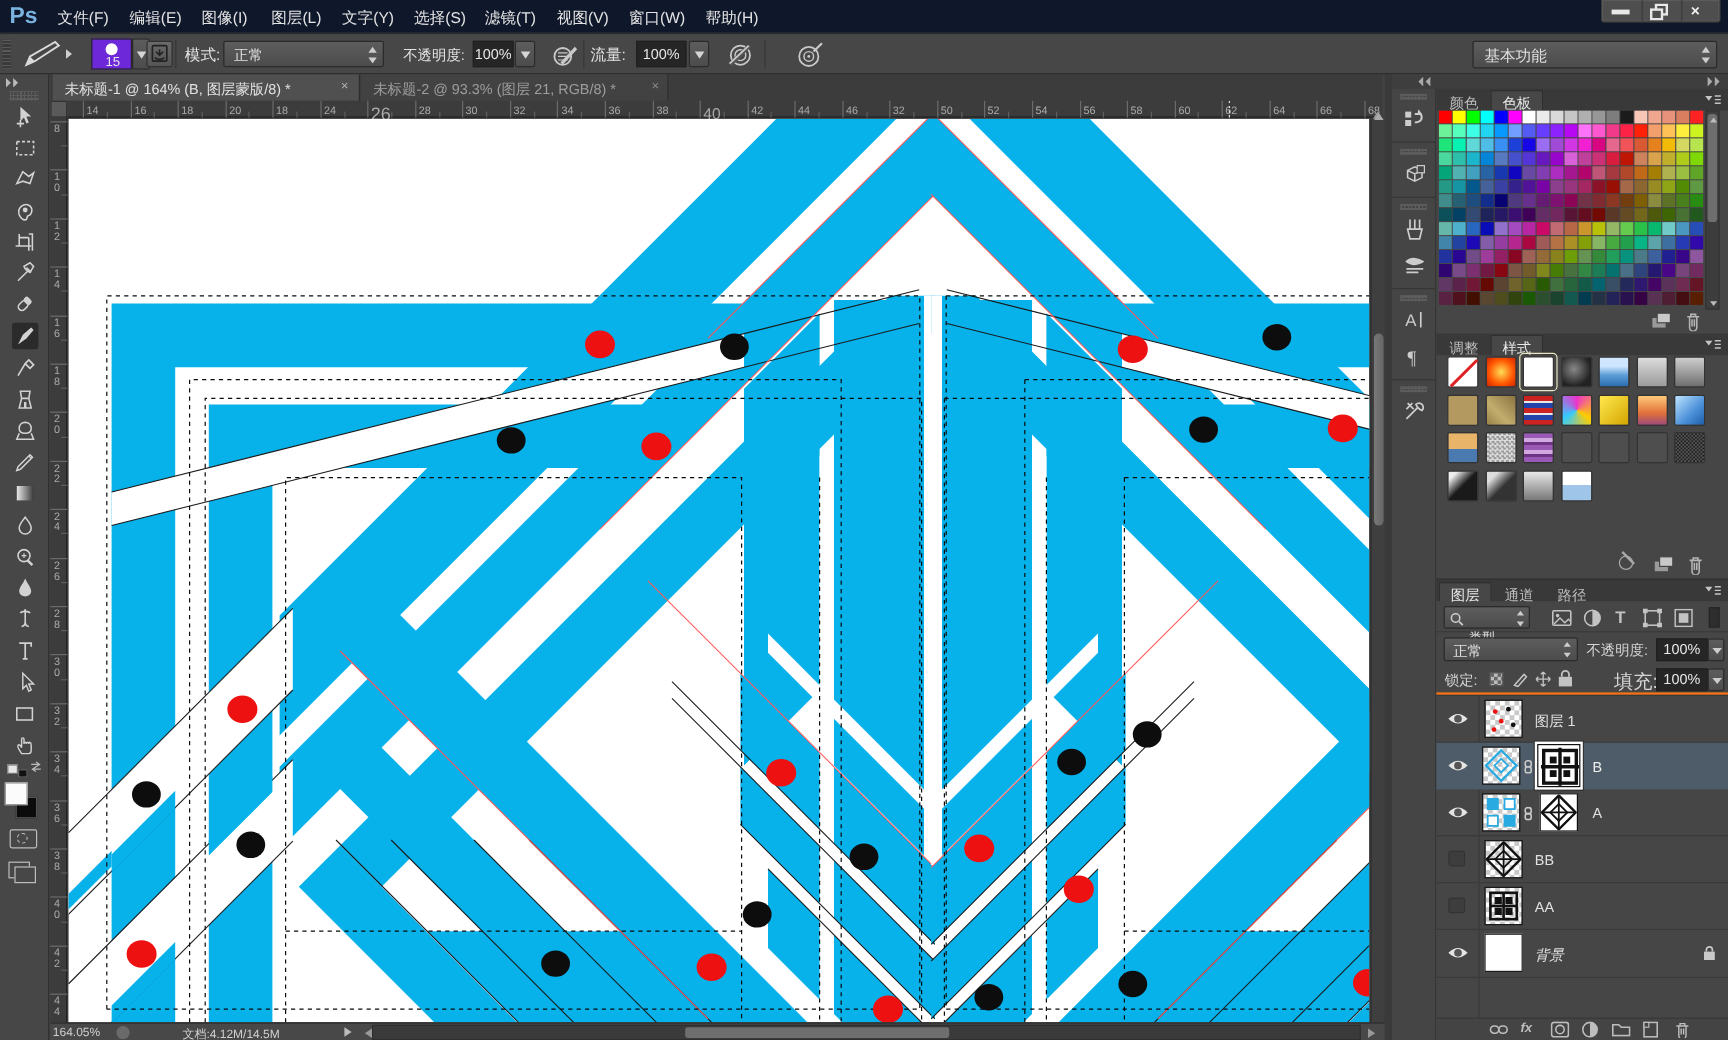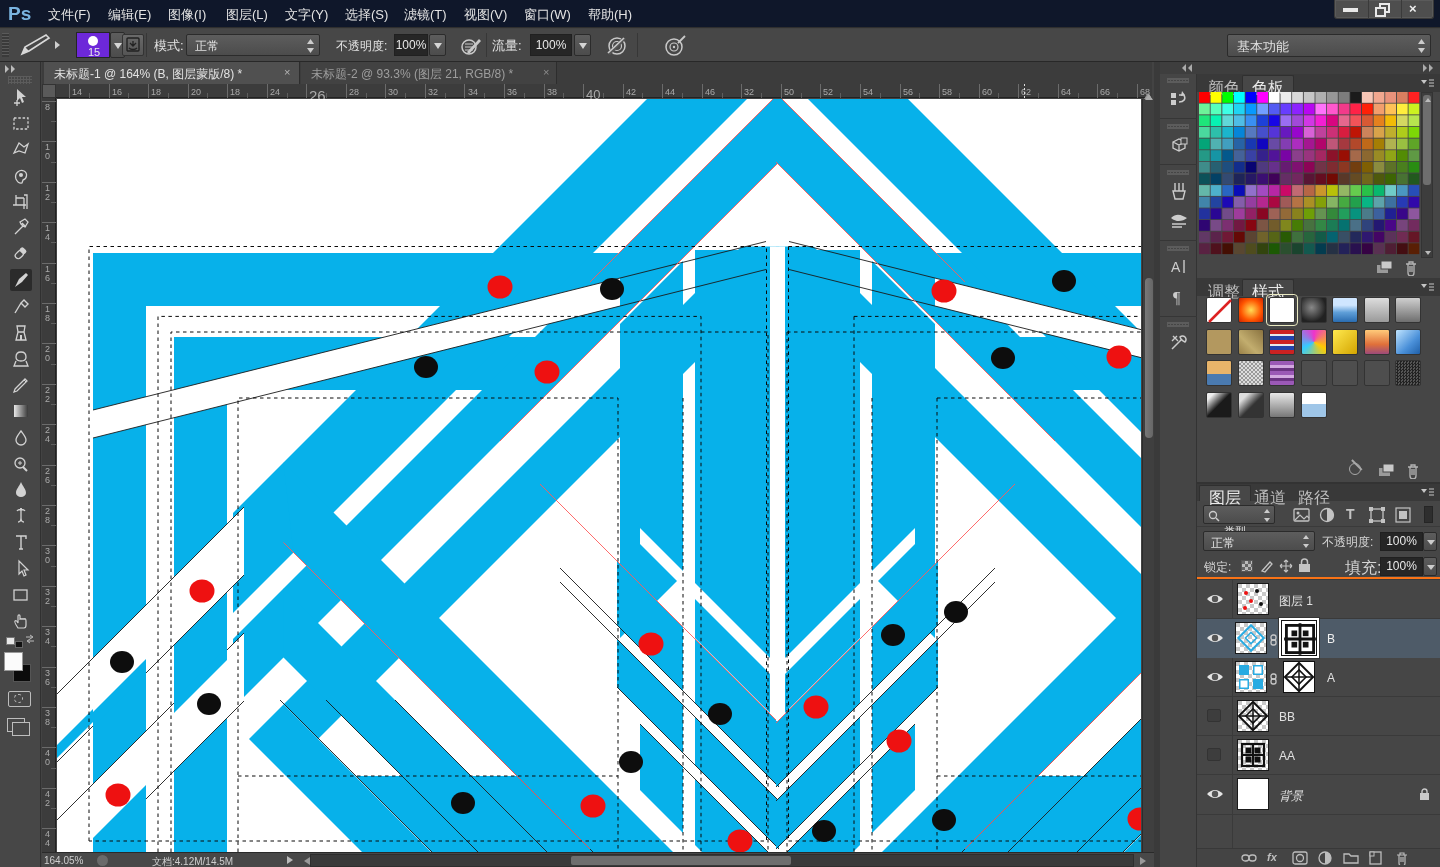--- a/index.html
+++ b/index.html
@@ -1,20 +1,20 @@
 <!DOCTYPE html>
 <html><head><meta charset="utf-8"><style>
 *{margin:0;padding:0;box-sizing:border-box}
 body{width:1440px;height:867px;overflow:hidden;font-family:"Liberation Sans",sans-serif;background:#434343}
 .abs{position:absolute}
 .txt{color:#e3e3e3;font-size:13px}
 .dd{background:linear-gradient(#5d5d5d,#4c4c4c);border:1px solid #2b2b2b;border-radius:2px;color:#e0e0e0}
 .vbox{background:#262626;border:1px solid #202020;color:#e8e8e8}
 .ddbtn{background:linear-gradient(#5d5d5d,#4c4c4c);border:1px solid #2b2b2b;border-radius:2px}
-.ptab{font-size:16px;color:#bdbdbd;padding:2px 9px 3px 9px}
+.ptab{font-size:12px;color:#bdbdbd;padding:2px 9px 3px 9px}
 .ptaba{background:#474747;color:#e8e8e8;border:1px solid #2f2f2f;border-bottom:none;border-radius:2px 2px 0 0}
 </style></head><body>
 <div class="abs" style="left:0;top:0;width:1440px;height:28px;background:#0f172a;border-bottom:1px solid #2f2f2f">
     <div class="abs" style="left:8px;top:3px;font-size:19px;font-weight:bold;color:#7ab4e0;letter-spacing:0">Ps</div>
     <div class="abs txt" style="left:48px;top:6px">文件(F)</div>
     <div class="abs txt" style="left:108px;top:6px">编辑(E)</div>
     <div class="abs txt" style="left:168px;top:6px">图像(I)</div>
     <div class="abs txt" style="left:226px;top:6px">图层(L)</div>
     <div class="abs txt" style="left:285px;top:6px">文字(Y)</div>
     <div class="abs txt" style="left:345px;top:6px">选择(S)</div>

